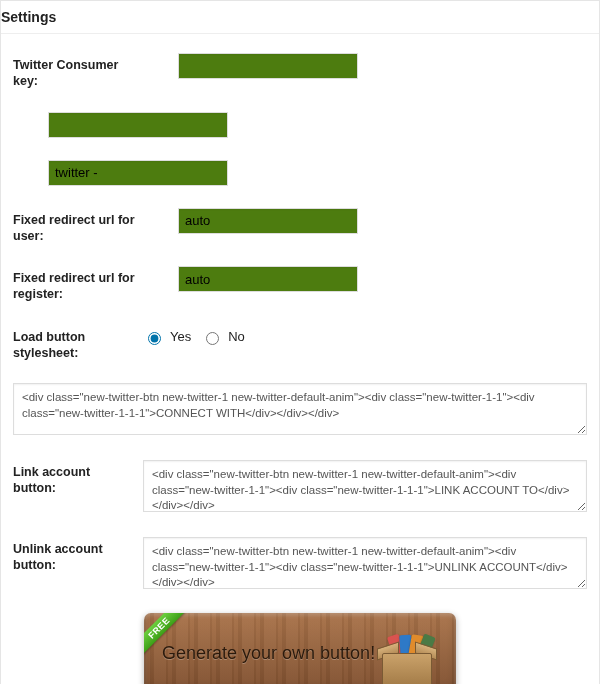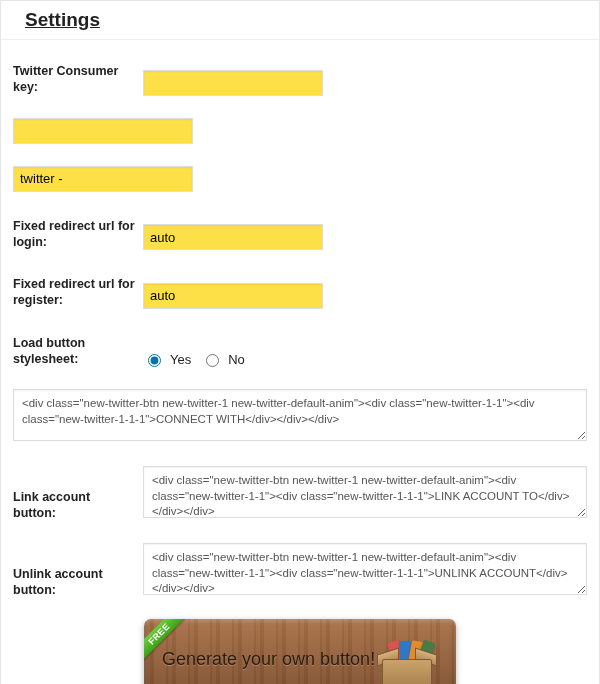--- a/index.html
+++ b/index.html
@@ -10,55 +10,55 @@
     font-size: 13px;
     color: #222;
     background: #fff;
   }
   .panel {
     border: 1px solid #e5e5e5;
     width: 600px;
     background: #fff;
   }
   .panel-header {
-    padding: 8px 24px;
+    padding: 8px 0;
     border-bottom: 1px solid #eee;
     font-weight: bold;
-    font-size: 19px;
-    text-decoration: underline;
+    font-size: 14px;
   }
   .form-area {
     padding: 8px 12px 16px 12px;
   }
   .row {
     display: flex;
-    align-items: flex-end;
+    align-items: flex-start;
     padding: 11px 0;
   }
   .label-col {
     width: 130px;
     flex: 0 0 130px;
     font-weight: bold;
     padding-right: 8px;
     padding-top: 4px;
     font-size: 12.5px;
     line-height: 1.3;
   }
   .field-col {
     flex: 1;
   }
   input[type="text"].short {
     width: 180px;
     height: 26px;
     padding: 3px 6px;
     font-size: 13px;
     border: 1px solid #ddd;
-    background: #fde047;
+    background: #4d7c0f;
     box-shadow: inset 0 1px 2px rgba(0,0,0,0.06);
     border-radius: 0;
+    margin-left: 35px;
   }
   textarea.code {
     width: 100%;
     min-height: 52px;
     padding: 6px 8px;
     font-family: inherit;
     font-size: 11.5px;
     color: #555;
     border: 1px solid #ddd;
     background: #fff;
@@ -186,21 +186,21 @@
       </div>
     </div>
 
     <div class="row">
       <div class="field-col">
         <input type="text" class="short" value="twitter -" style="">
       </div>
     </div>
 
     <div class="row">
-      <div class="label-col">Fixed redirect url for login:</div>
+      <div class="label-col">Fixed redirect url for user:</div>
       <div class="field-col">
         <input type="text" class="short" value="auto" style="">
       </div>
     </div>
 
     <div class="row">
       <div class="label-col">Fixed redirect url for register:</div>
       <div class="field-col">
         <input type="text" class="short" value="auto" style="">
       </div>

